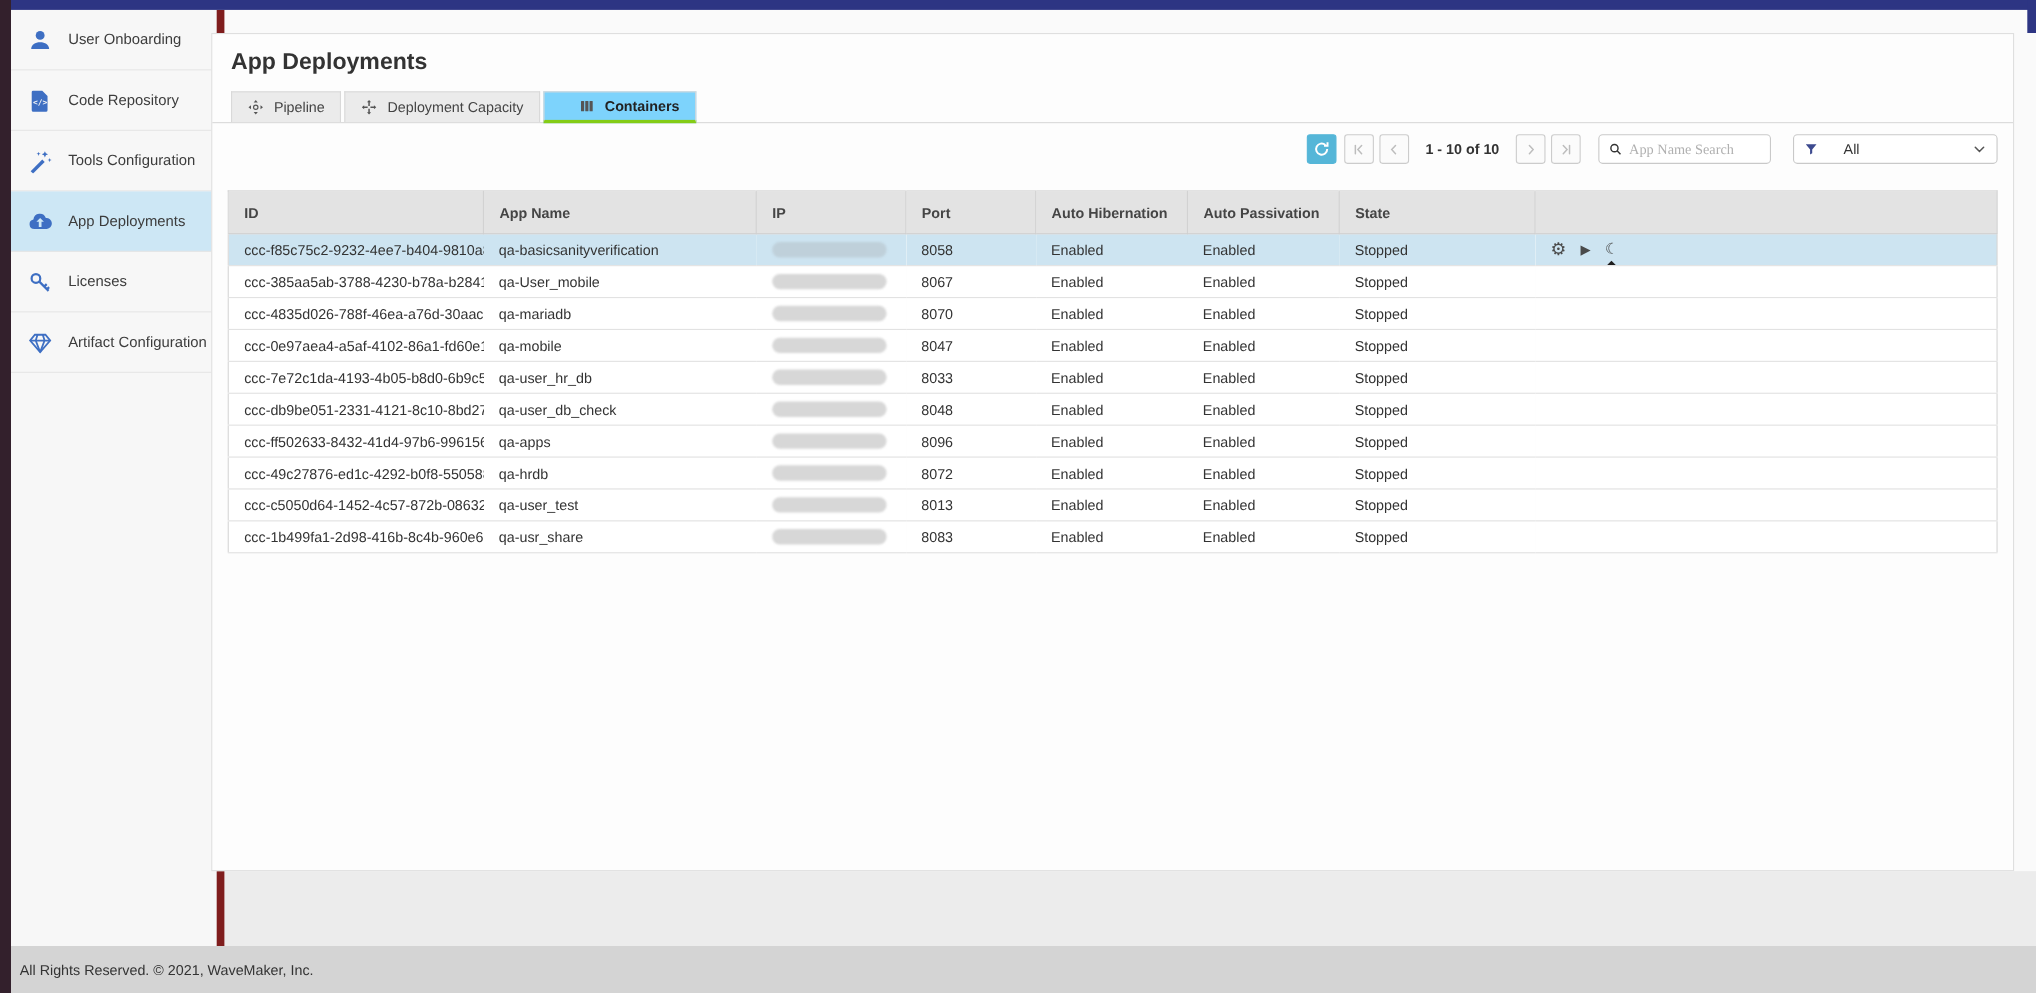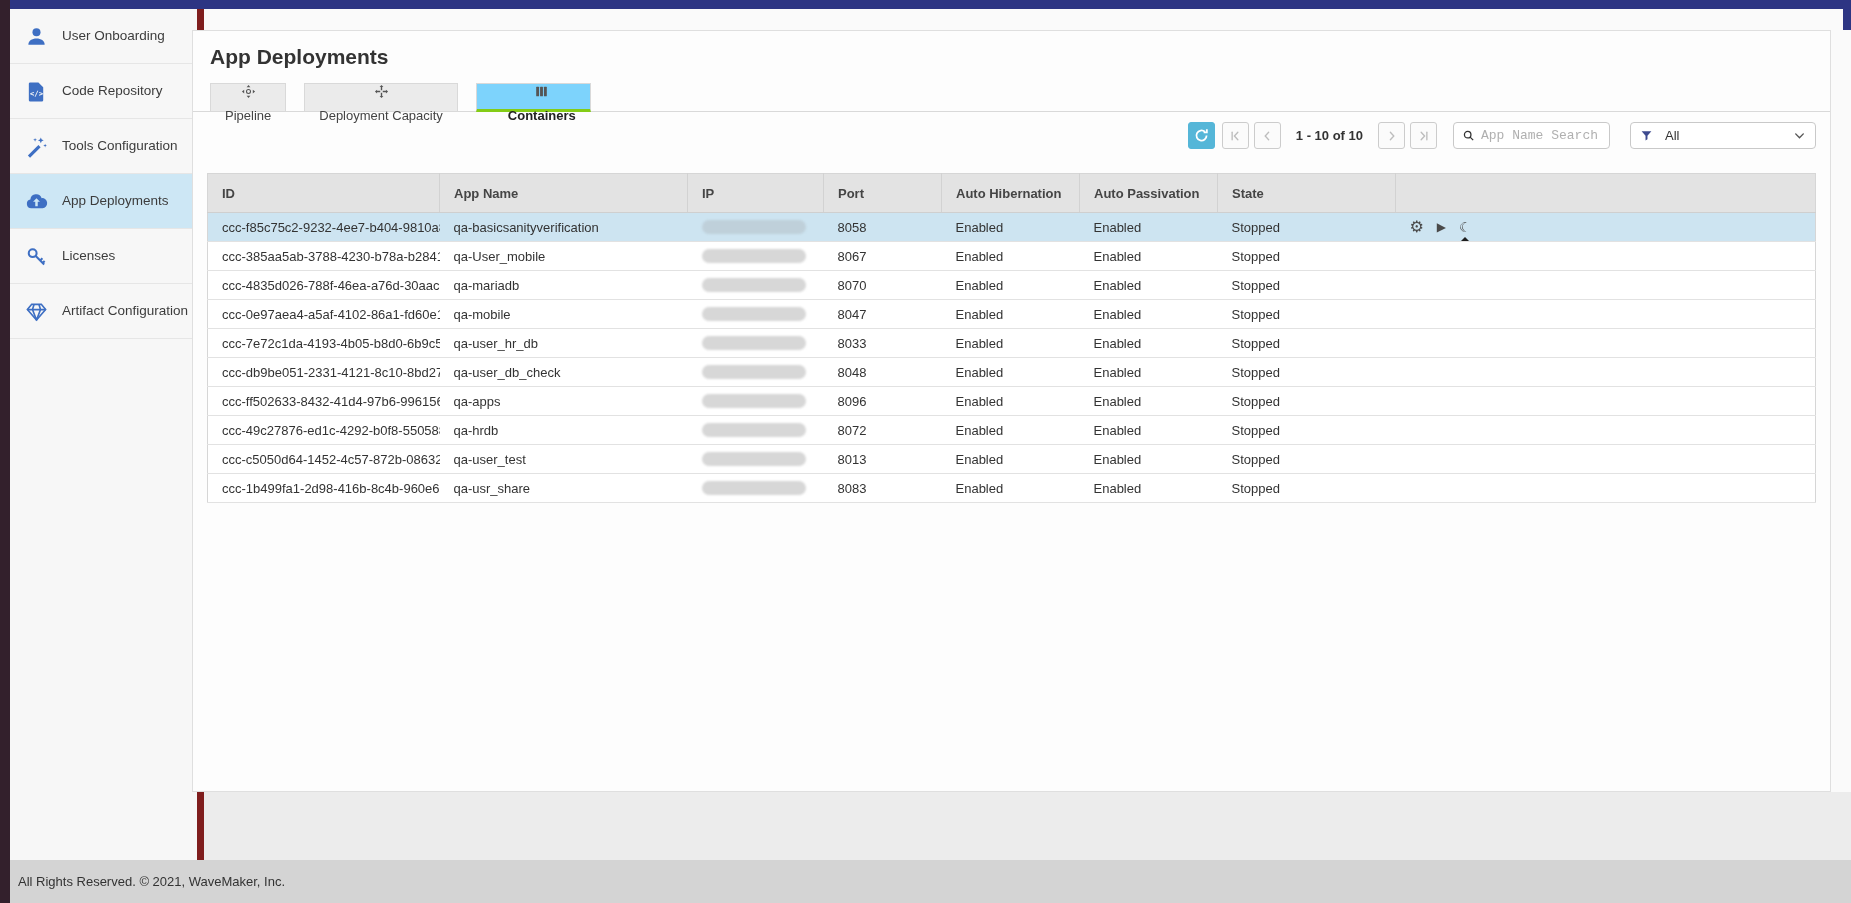--- a/index.html
+++ b/index.html
@@ -19,34 +19,34 @@
   .side-item .icon svg { width:100%; height:100%; display:block; }
   .side-item .label { font-size:13.5px; color:#3c3c3c; line-height:1.3; }
   .side-item.active { background:#cde7f5; }
 
   
   .bottom-band { position:absolute; left:176px; top:792px; right:0; height:68px; background:#ececec; }
   .panel { position:absolute; left:192px; top:30px; width:1639px; height:762px; background:#fdfdfd; border:1px solid #dfdfdf; padding:0 14px; z-index:3; }
   .page-title { font-size:21px; font-weight:700; color:#333; margin:14px 0 0 3px; }
 
   .tabs { display:flex; align-items:flex-end; margin:14px -14px 0; padding-left:17px; border-bottom:1px solid #d9d9d9; }
-  .tab { display:flex; align-items:center; gap:9px; height:28px; padding:0 14px; margin-right:18px; background:#ebebeb; border:1px solid #d9d9d9; border-bottom:none; font-size:13px; color:#444; cursor:pointer;flex-direction:column; }
+  .tab { display:flex; align-items:center; gap:9px; height:28px; padding:0 14px; margin-right:3px; background:#ebebeb; border:1px solid #d9d9d9; border-bottom:none; font-size:13px; color:#444; cursor:pointer; }
   .tab .ticon { width:15px; height:15px; color:#555; }
   .tab .ticon svg { width:100%; height:100%; display:block; }
   .tab.active { background:#7dd3fc; font-weight:700; color:#222; margin-bottom:-1px; height:29px; border-bottom:3px solid #84cc16;padding-left:31px; }
 
   
   .toolbar { display:flex; align-items:center; justify-content:flex-end; margin-top:10px; gap:5px; }
   .tbtn { width:27px; height:27px; border:1px solid #cccccc; border-radius:3px; background:#fbfbfb; display:flex; align-items:center; justify-content:center; color:#bdbdbd; cursor:pointer; flex:none; }
   .tbtn.refresh { background:#55b6d8; border-color:#55b6d8; color:#ffffff; margin-right:2px; }
   .range { font-size:13px; font-weight:700; color:#333; margin:0 10px; white-space:nowrap; }
   .searchbox { display:flex; align-items:center; gap:6px; width:157px; height:27px; border:1px solid #c9c9c9; border-radius:4px; background:#fff; padding:0 8px; margin-left:11px; color:#333; }
-  .searchbox input { border:none; outline:none; width:100%; font-size:13px; color:#6d28d9; background:transparent; font-family:Liberation Mono, monospace; }
+  .searchbox input { border:none; outline:none; width:100%; font-size:13px; color:#6d28d9; background:transparent; font-family:Liberation Serif, serif; }
   .searchbox input::placeholder { color:#b0b0b0; }
-  .selectbox { display:flex; align-items:center; gap:12px; width:186px; height:27px; border:1px solid #c9c9c9; border-radius:4px; background:#fff; padding:0 9px; margin-left:15px; font-size:13px; color:#333; cursor:pointer; }
+  .selectbox { display:flex; align-items:center; gap:23px; width:186px; height:27px; border:1px solid #c9c9c9; border-radius:4px; background:#fff; padding:0 9px; margin-left:15px; font-size:13px; color:#333; cursor:pointer; }
   .selectbox .chev { margin-left:auto; color:#555; }
 
   
   .table-wrap { margin-top:24px; position:relative; }
   table { width:100%; border-collapse:collapse; table-layout:fixed; font-size:13px; color:#333; border:1px solid #d6d6d6; }
   thead th { background:#e3e3e3; height:39px; text-align:left; font-weight:700; color:#454545; padding:0 0 0 14px; border-right:1px solid #d2d2d2; border-bottom:1px solid #cfcfcf; }
   thead th:last-child { border-right:none; }
   tbody td { height:29px; background:#ffffff; padding:0 0 0 14px; border-bottom:1px solid #e2e2e2; white-space:nowrap; overflow:hidden; }
   tr.selected td { background:#cde4f1; }
   .ip-blur { width:104px; height:14px; border-radius:7px; background:#d7d7d7; filter:blur(1.2px); }

